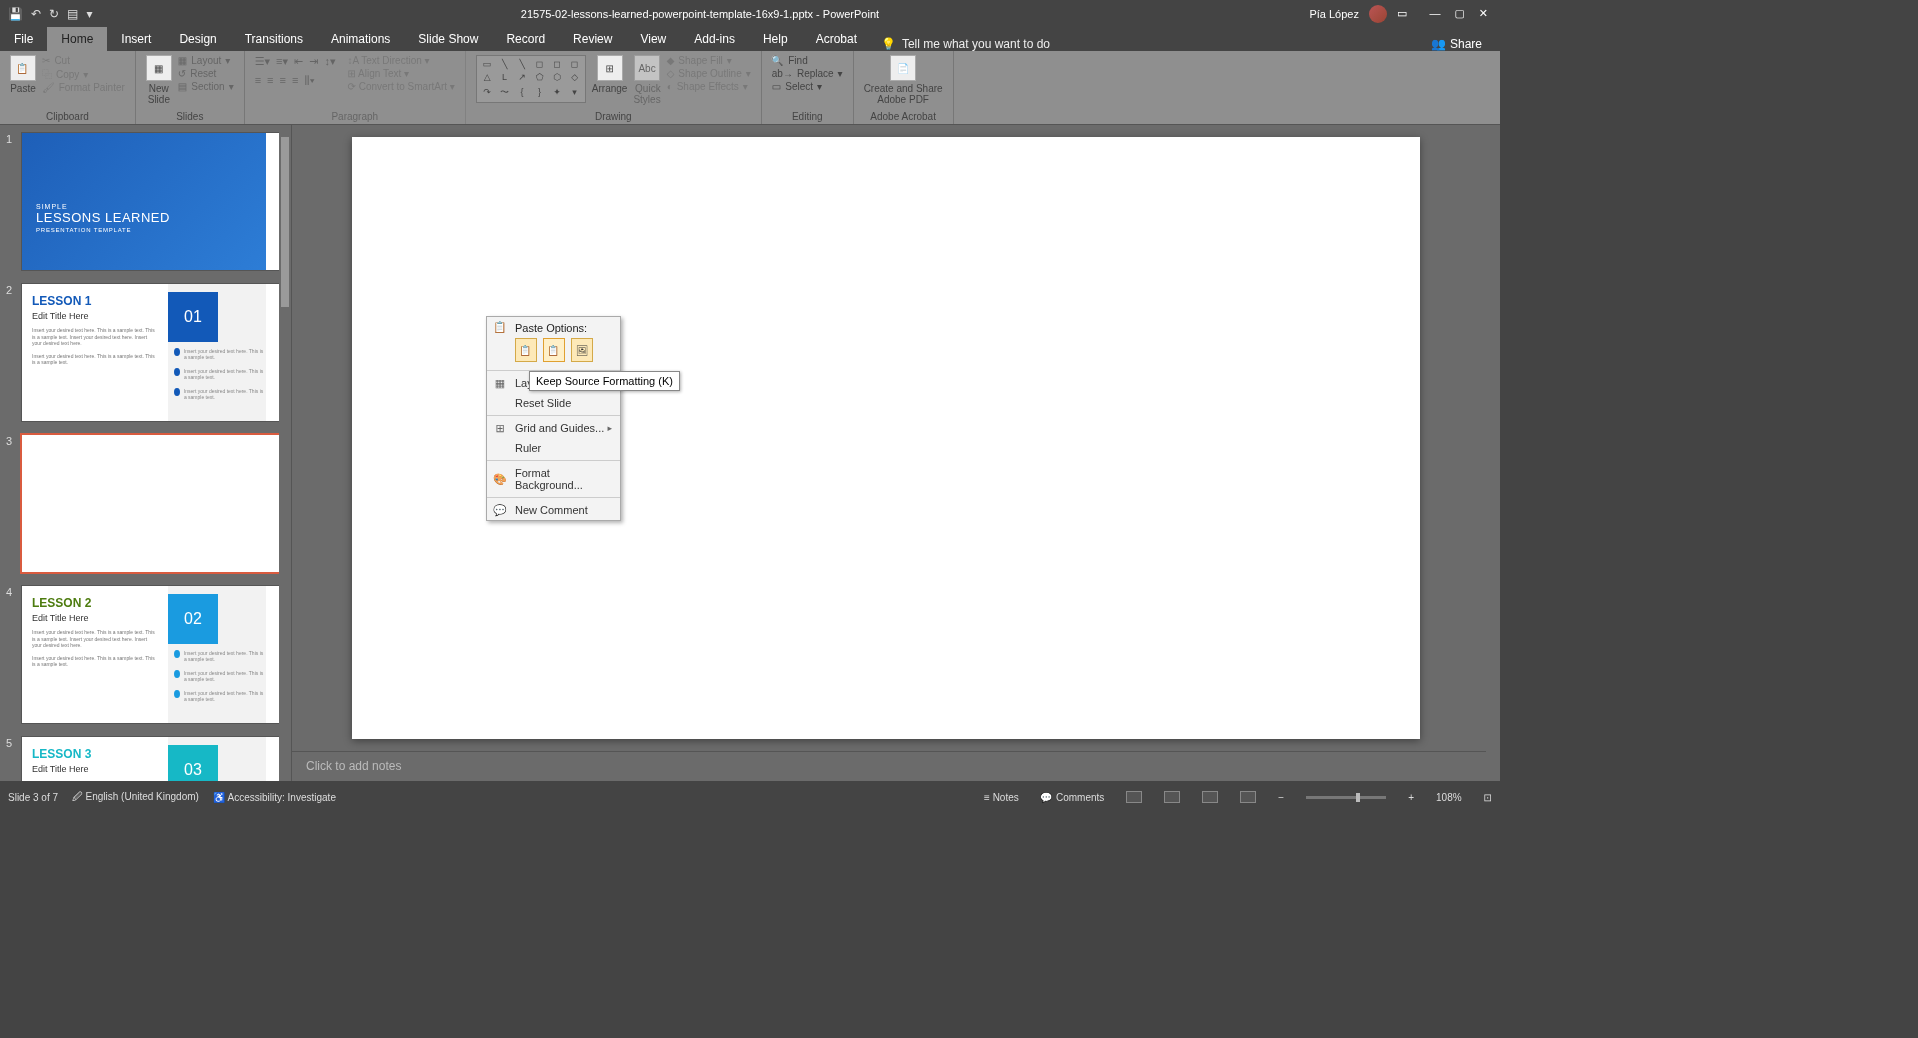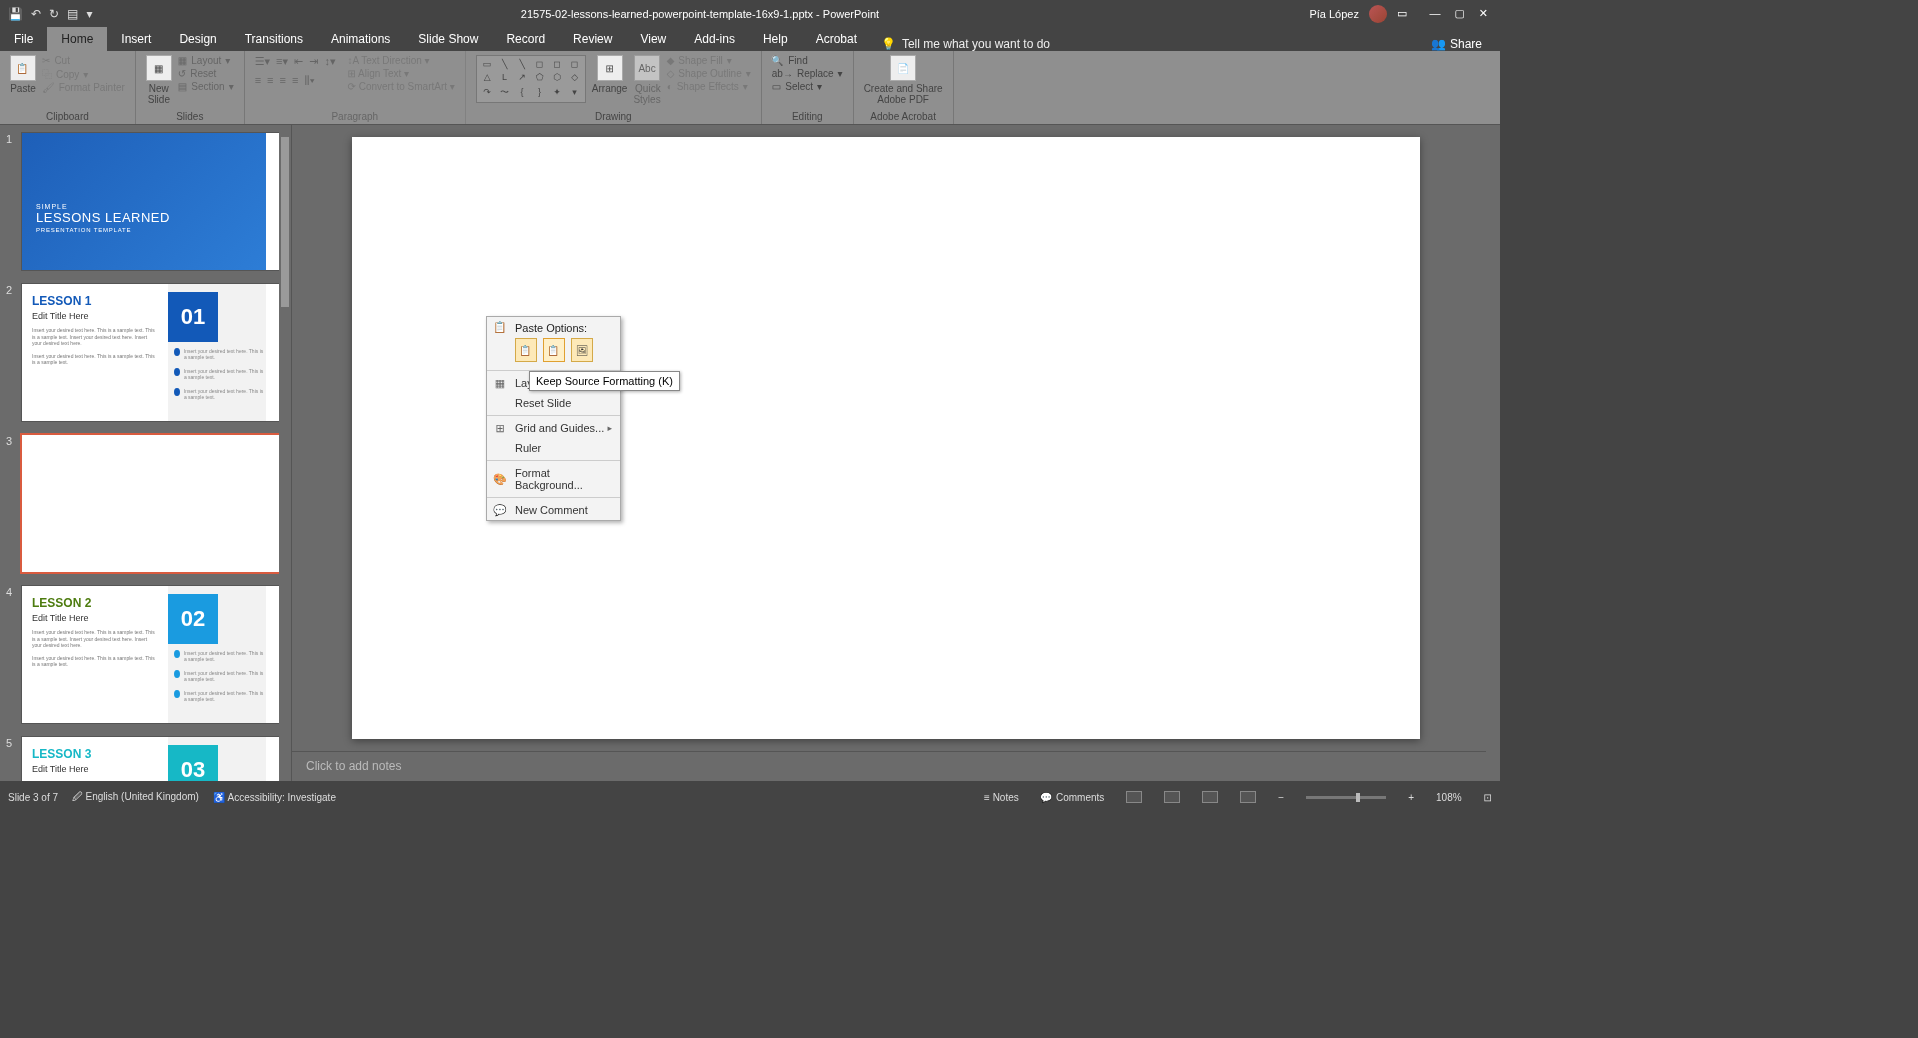--- a/index.html
+++ b/index.html
@@ -51,21 +51,21 @@
 .thumbnum{position:absolute;left:-16px;top:0;font-size:11px;color:#ddd}
 .thumb .inner{width:244px;height:137px;position:relative;overflow:hidden}
 .slide1{background:linear-gradient(135deg,#1e5fb8,#2d7dd6)}
 .slide1 .txt{position:absolute;left:14px;top:70px;color:#fff}
 .slide1 .txt .s{font-size:7px;letter-spacing:1px}
 .slide1 .txt .m{font-size:13px;font-weight:normal;letter-spacing:.5px}
 .slide1 .txt .t{font-size:6px;letter-spacing:.8px;margin-top:2px}
 .lesson{display:flex;height:100%}
 .lesson .left{flex:1;padding:10px}
 .lesson .right{width:98px;background:#f2f2f2;position:relative}
-.lesson .num{width:50px;height:50px;color:#fff;font-size:22px;font-weight:bold;display:flex;align-items:center;justify-content:center;position:absolute;left:0;top:8px}
+.lesson .num{width:50px;height:50px;color:#fff;font-size:16px;font-weight:normal;display:flex;align-items:center;justify-content:center;position:absolute;left:0;top:8px}
 .lesson .h{font-size:12px;font-weight:bold}
 .lesson .sub{font-size:9px;margin-top:3px;color:#333}
 .lesson .body{font-size:5px;color:#777;margin-top:6px;line-height:1.3}
 .lesson .bullets{position:absolute;left:6px;top:64px;font-size:5px;color:#888}
 .lesson .bullets div{display:flex;gap:4px;margin-bottom:8px}
 .lesson .dot{width:8px;height:8px;border-radius:50%}
 .c1{background:#1259b8}.c2{background:#1a9be0}.c3{background:#16b8c6}
 .canvaswrap{flex:1;position:relative;background:#6b6b6b}
 .canvas{position:absolute;left:60px;top:12px;width:1068px;height:602px;background:#fff;box-shadow:0 2px 8px rgba(0,0,0,.4)}
 .notes{position:absolute;left:292px;right:14px;bottom:0;height:44px;background:#6b6b6b;color:#bbb;font-size:12px;padding:7px 14px;border-top:1px solid #555}

